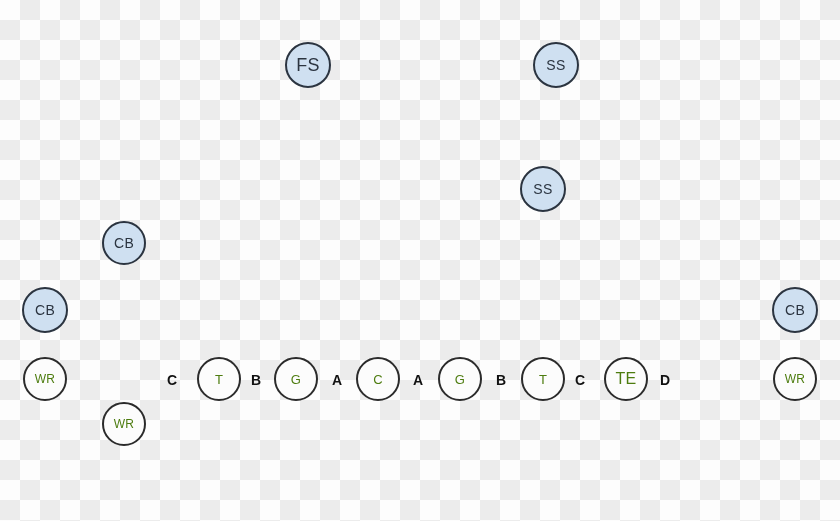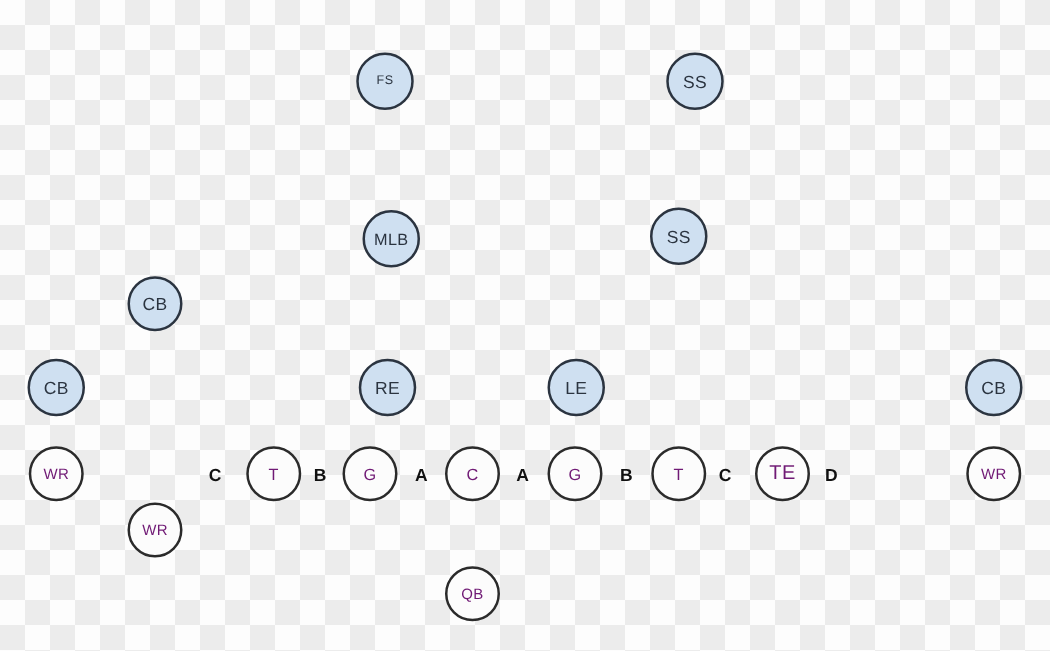--- a/index.html
+++ b/index.html
@@ -34,54 +34,50 @@
     user-select: none;
   }
   .player.defense {
     background: #cfe0f1;
     border: 2px solid #2b3440;
     color: #2b3440;
   }
   .player.offense {
     background: #fcfcfc;
     border: 2px solid #2b2b2b;
-    color: #701a75;
+    color: #4d7c0f;
   }
   .gap-label {
     position: absolute;
     transform: translate(-50%, -50%);
     font-weight: bold;
     color: #111111;
     line-height: 1;
     user-select: none;
   }
 </style>
 </head>
 <body>
 
 <div id="canvas">
-    <div class="player defense" style="left: 308px; top: 65px; width: 46px; height: 46px; font-size: 10px;">FS</div>
+    <div class="player defense" style="left: 308px; top: 65px; width: 46px; height: 46px; font-size: 18px;">FS</div>
     <div class="player defense" style="left: 556px; top: 65px; width: 46px; height: 46px; font-size: 14px;">SS</div>
-    <div class="player defense" style="left: 313px; top: 191px; width: 46px; height: 46px; font-size: 13px;">MLB</div>
     <div class="player defense" style="left: 543px; top: 189px; width: 46px; height: 46px; font-size: 14px;">SS</div>
     <div class="player defense" style="left: 124px; top: 243px; width: 44px; height: 44px; font-size: 14px;">CB</div>
     <div class="player defense" style="left: 45px; top: 310px; width: 46px; height: 46px; font-size: 14px;">CB</div>
-    <div class="player defense" style="left: 310px; top: 310px; width: 46px; height: 46px; font-size: 14px;">RE</div>
-    <div class="player defense" style="left: 461px; top: 310px; width: 46px; height: 46px; font-size: 14px;">LE</div>
     <div class="player defense" style="left: 795px; top: 310px; width: 46px; height: 46px; font-size: 14px;">CB</div>
     <div class="player offense" style="left: 45px; top: 379px; width: 44px; height: 44px; font-size: 12px;">WR</div>
     <div class="player offense" style="left: 219px; top: 379px; width: 44px; height: 44px; font-size: 13px;">T</div>
     <div class="player offense" style="left: 296px; top: 379px; width: 44px; height: 44px; font-size: 13px;">G</div>
     <div class="player offense" style="left: 378px; top: 379px; width: 44px; height: 44px; font-size: 13px;">C</div>
     <div class="player offense" style="left: 460px; top: 379px; width: 44px; height: 44px; font-size: 13px;">G</div>
     <div class="player offense" style="left: 543px; top: 379px; width: 44px; height: 44px; font-size: 13px;">T</div>
     <div class="player offense" style="left: 626px; top: 379px; width: 44px; height: 44px; font-size: 16px;">TE</div>
     <div class="player offense" style="left: 795px; top: 379px; width: 44px; height: 44px; font-size: 12px;">WR</div>
     <div class="player offense" style="left: 124px; top: 424px; width: 44px; height: 44px; font-size: 12px;">WR</div>
-    <div class="player offense" style="left: 378px; top: 475px; width: 44px; height: 44px; font-size: 12px;">QB</div>
     <div class="gap-label" style="left: 172px; top: 380px; font-size: 14px;">C</div>
     <div class="gap-label" style="left: 256px; top: 380px; font-size: 14px;">B</div>
     <div class="gap-label" style="left: 337px; top: 380px; font-size: 14px;">A</div>
     <div class="gap-label" style="left: 418px; top: 380px; font-size: 14px;">A</div>
     <div class="gap-label" style="left: 501px; top: 380px; font-size: 14px;">B</div>
     <div class="gap-label" style="left: 580px; top: 380px; font-size: 14px;">C</div>
     <div class="gap-label" style="left: 665px; top: 380px; font-size: 14px;">D</div>
   </div>
 
 </body></html>

